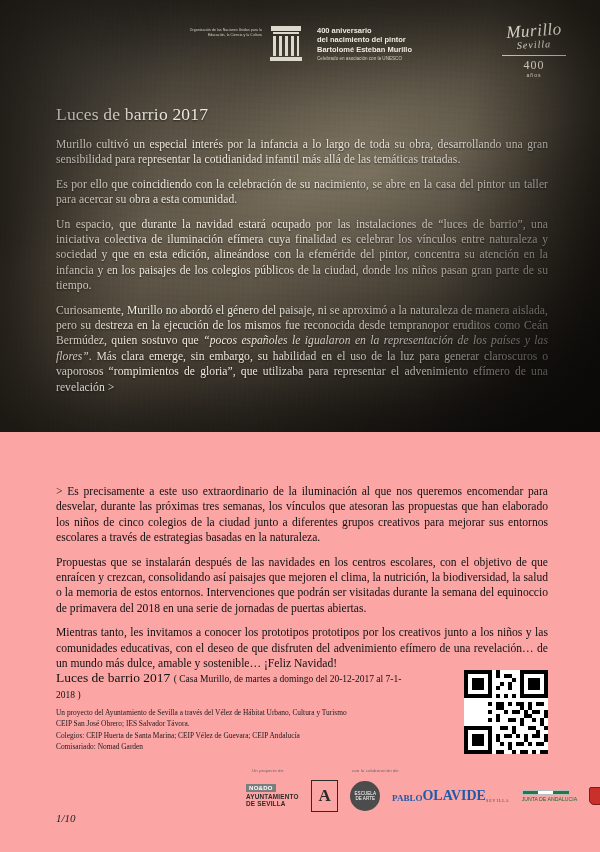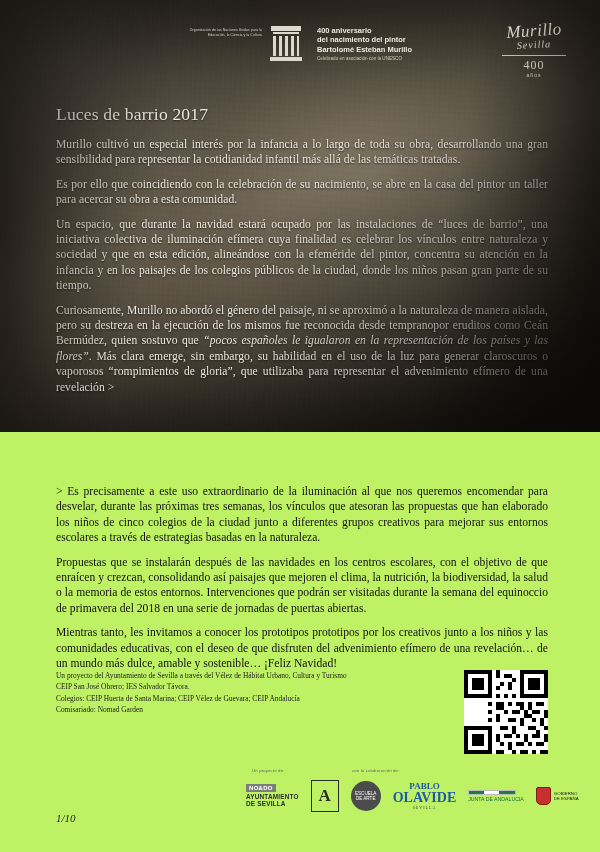--- a/index.html
+++ b/index.html
@@ -186,21 +186,21 @@
   }
   .hero-body i { font-style: italic; }
 
   
   .lower {
     position: absolute;
     left: 0;
     top: 432px;
     width: 600px;
     height: 420px;
-    background: #bef264;
+    background: #fca5a5;
   }
   .lower-body {
     position: absolute;
     left: 56px;
     top: 52px;
     width: 492px;
   }
   .lower-body p {
     margin: 0 0 9px 0;
     font-size: 11.6px;
@@ -303,22 +303,21 @@
     border-radius: 50%;
     background: #4c4c4c;
     color: #fff;
     font-family: "Liberation Sans", sans-serif;
     font-size: 4.6px;
     text-align: center;
     line-height: 1.1;
     flex-direction: column;
   }
   .logo-olavide {
-    flex-direction: column;
-    align-items: center;
+    align-items: flex-end;
     font-family: "Liberation Serif", serif;
     line-height: 1;
   }
   .logo-olavide .ol1 { font-size: 9px; color: #1e5aa8; font-weight: bold; }
   .logo-olavide .ol2 { font-size: 14px; color: #1e5aa8; font-weight: bold; }
   .logo-olavide .ol3 { font-size: 4px; color: #444; letter-spacing: 1px; margin-top: 1px; }
 
   .logo-junta {
     flex-direction: column;
     font-family: "Liberation Sans", sans-serif;
@@ -408,20 +407,24 @@
 
 <div class="lower">
 
   <div class="lower-body">
     <p>&gt; Es precisamente a este uso extraordinario de la iluminación al que nos queremos encomendar para desvelar, durante las próximas tres semanas, los vínculos que atesoran las propuestas que han elaborado los niños de cinco colegios de la ciudad junto a diferentes grupos creativos para mejorar sus entornos escolares a través de estrategias basadas en la naturaleza.</p>
     <p>Propuestas que se instalarán después de las navidades en los centros escolares, con el objetivo de que enraícen y crezcan, consolidando así paisajes que mejoren el clima, la nutrición, la biodiversidad, la salud o la memoria de estos entornos. Intervenciones que podrán ser visitadas durante la semana del equinoccio de primavera del 2018 en una serie de jornadas de puertas abiertas.</p>
     <p>Mientras tanto, les invitamos a conocer los prototipos prototipos por los creativos junto a los niños y las comunidades educativas, con el deseo de que disfruten del advenimiento efímero de una revelación… de un mundo más dulce, amable y sostenible… ¡Feliz Navidad!</p>
   </div>
 
   <div class="credits">
+    <div class="credits-head">
+      <span>Luces de barrio 2017</span>
+      <span class="paren">( Casa Murillo, de martes a domingo del 20-12-2017 al 7-1-2018 )</span>
+    </div>
     <div class="credits-lines">
       <div>Un proyecto del Ayuntamiento de Sevilla a través del Vélez de Hábitat Urbano, Cultura y Turismo</div>
       <div>CEIP San José Obrero; IES Salvador Távora.</div>
       <div>Colegios: CEIP Huerta de Santa Marina; CEIP Vélez de Guevara; CEIP Andalucía</div>
       <div>Comisariado: Nomad Garden</div>
     </div>
   </div>
 
   <div class="qr">
     <svg width="84" height="84" viewBox="0 0 21 21" shape-rendering="crispEdges" aria-hidden="true">

